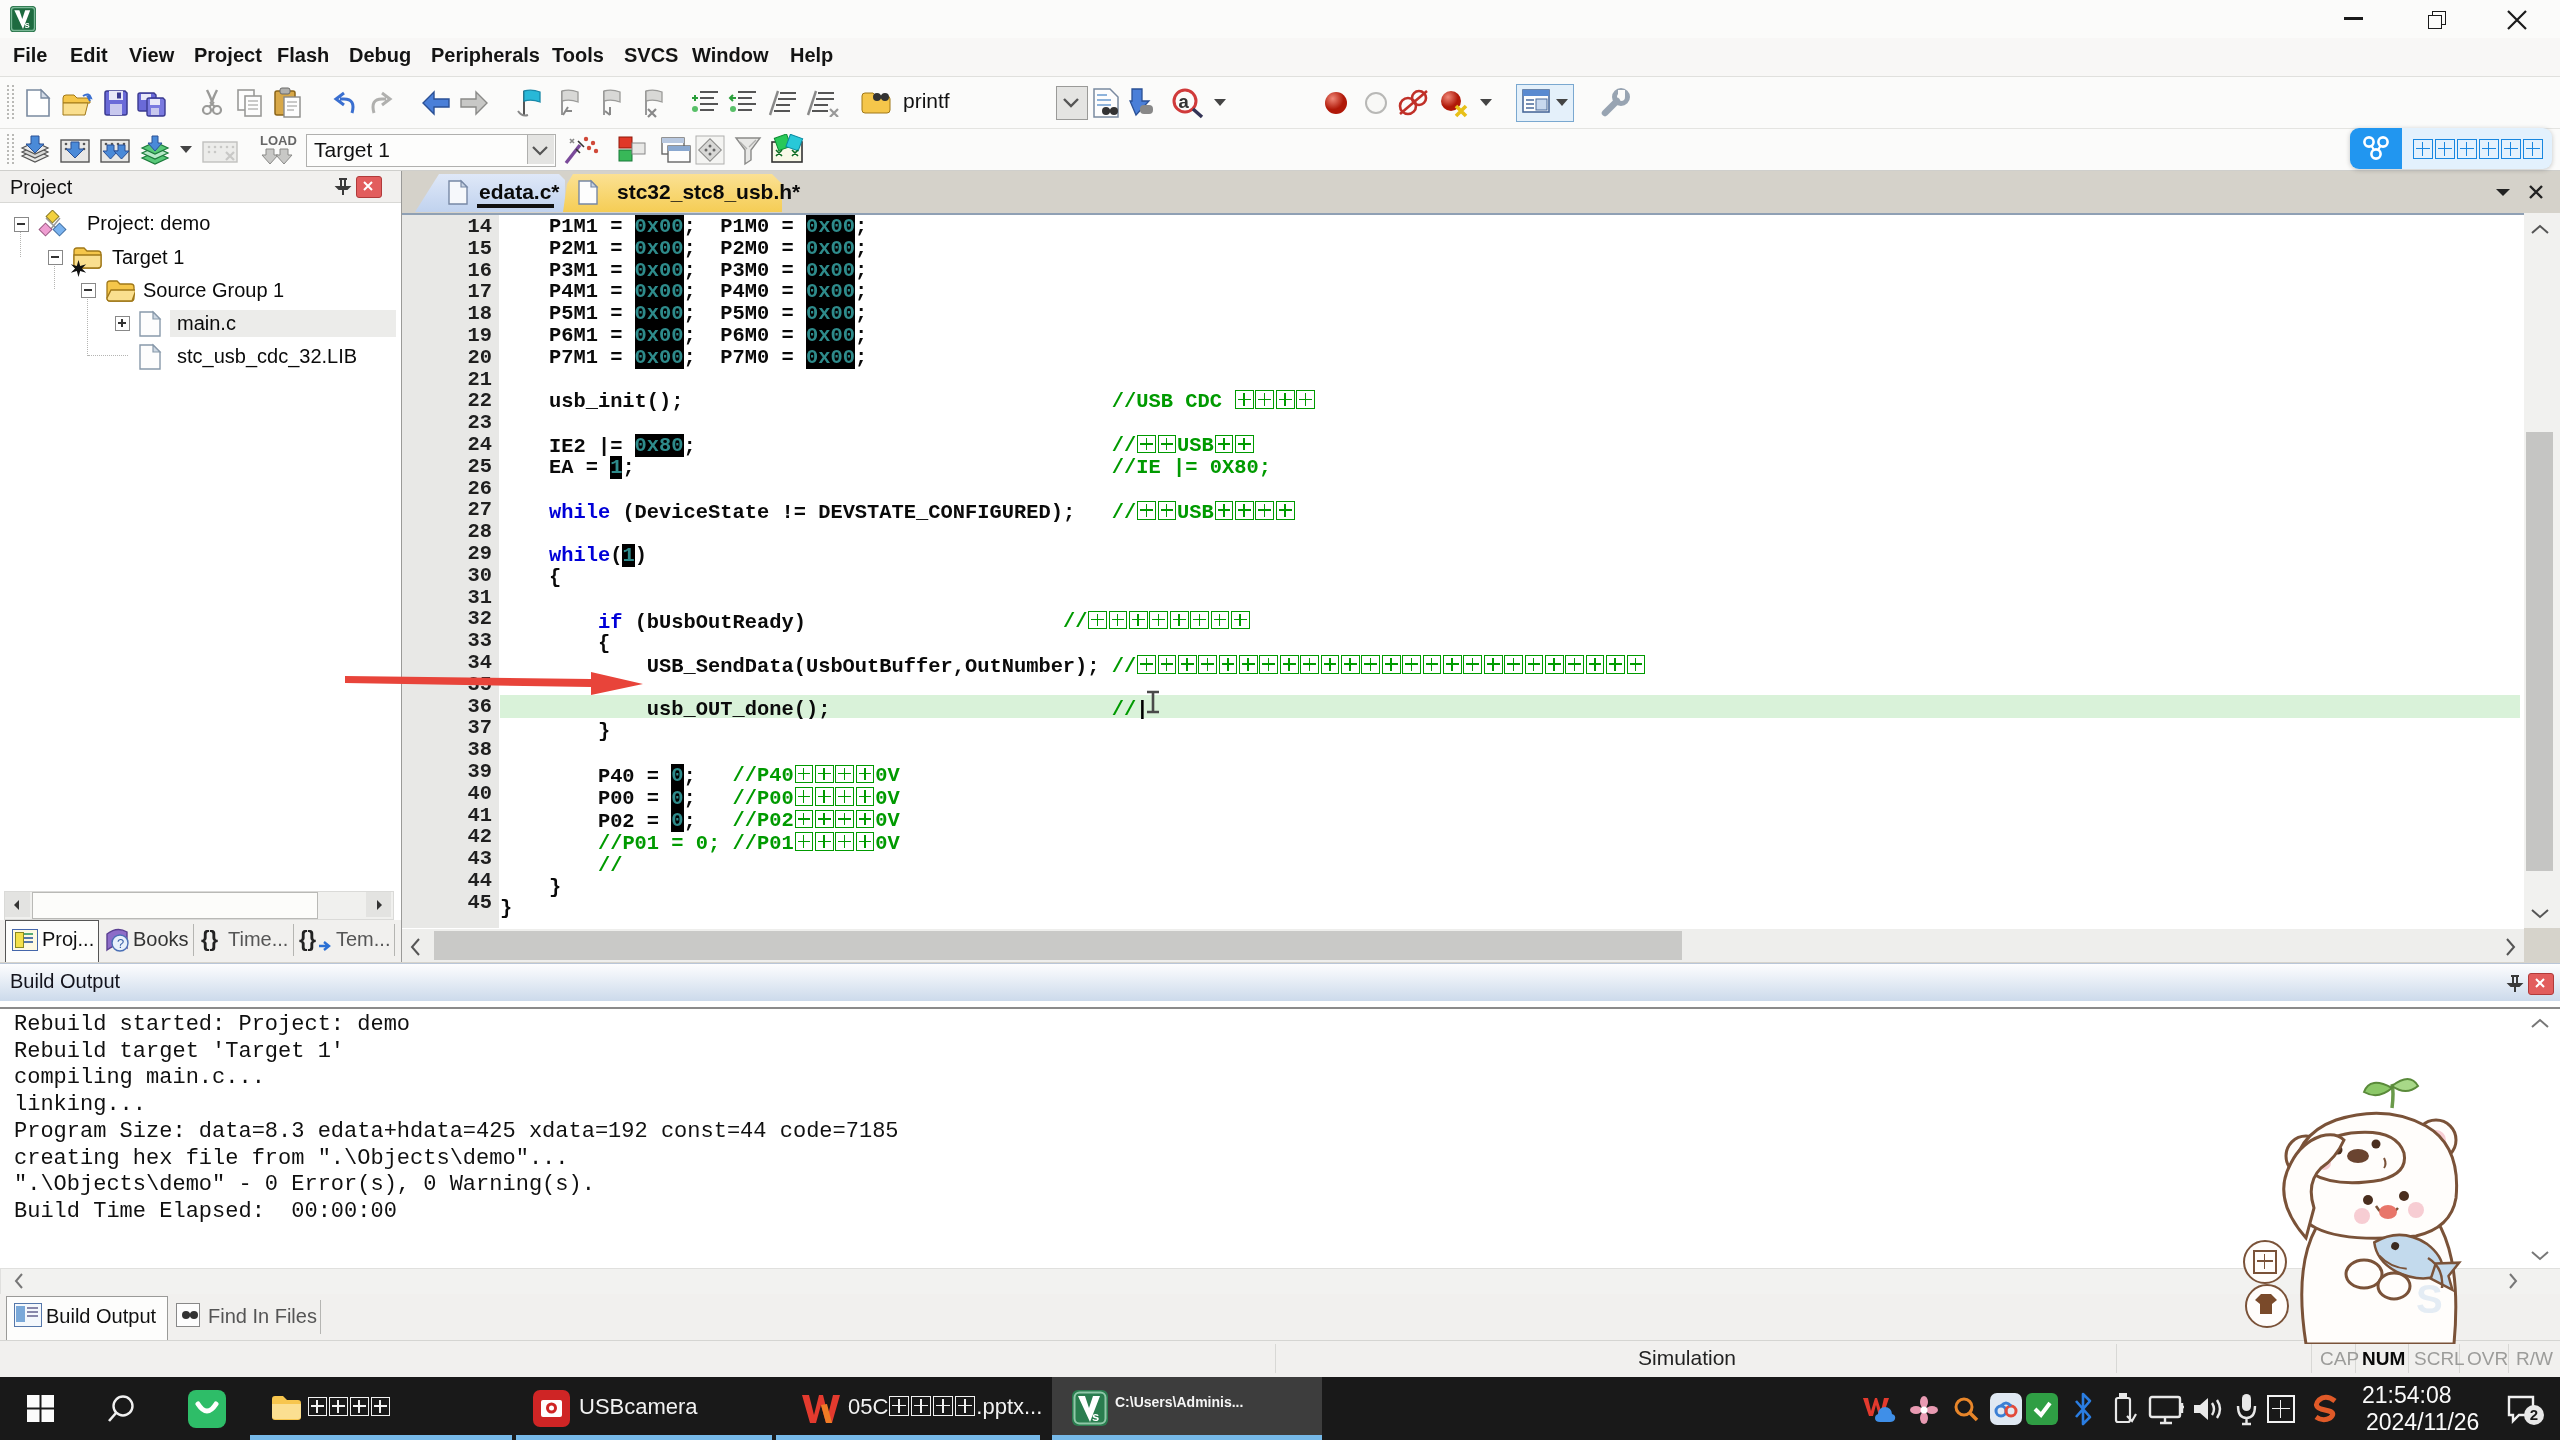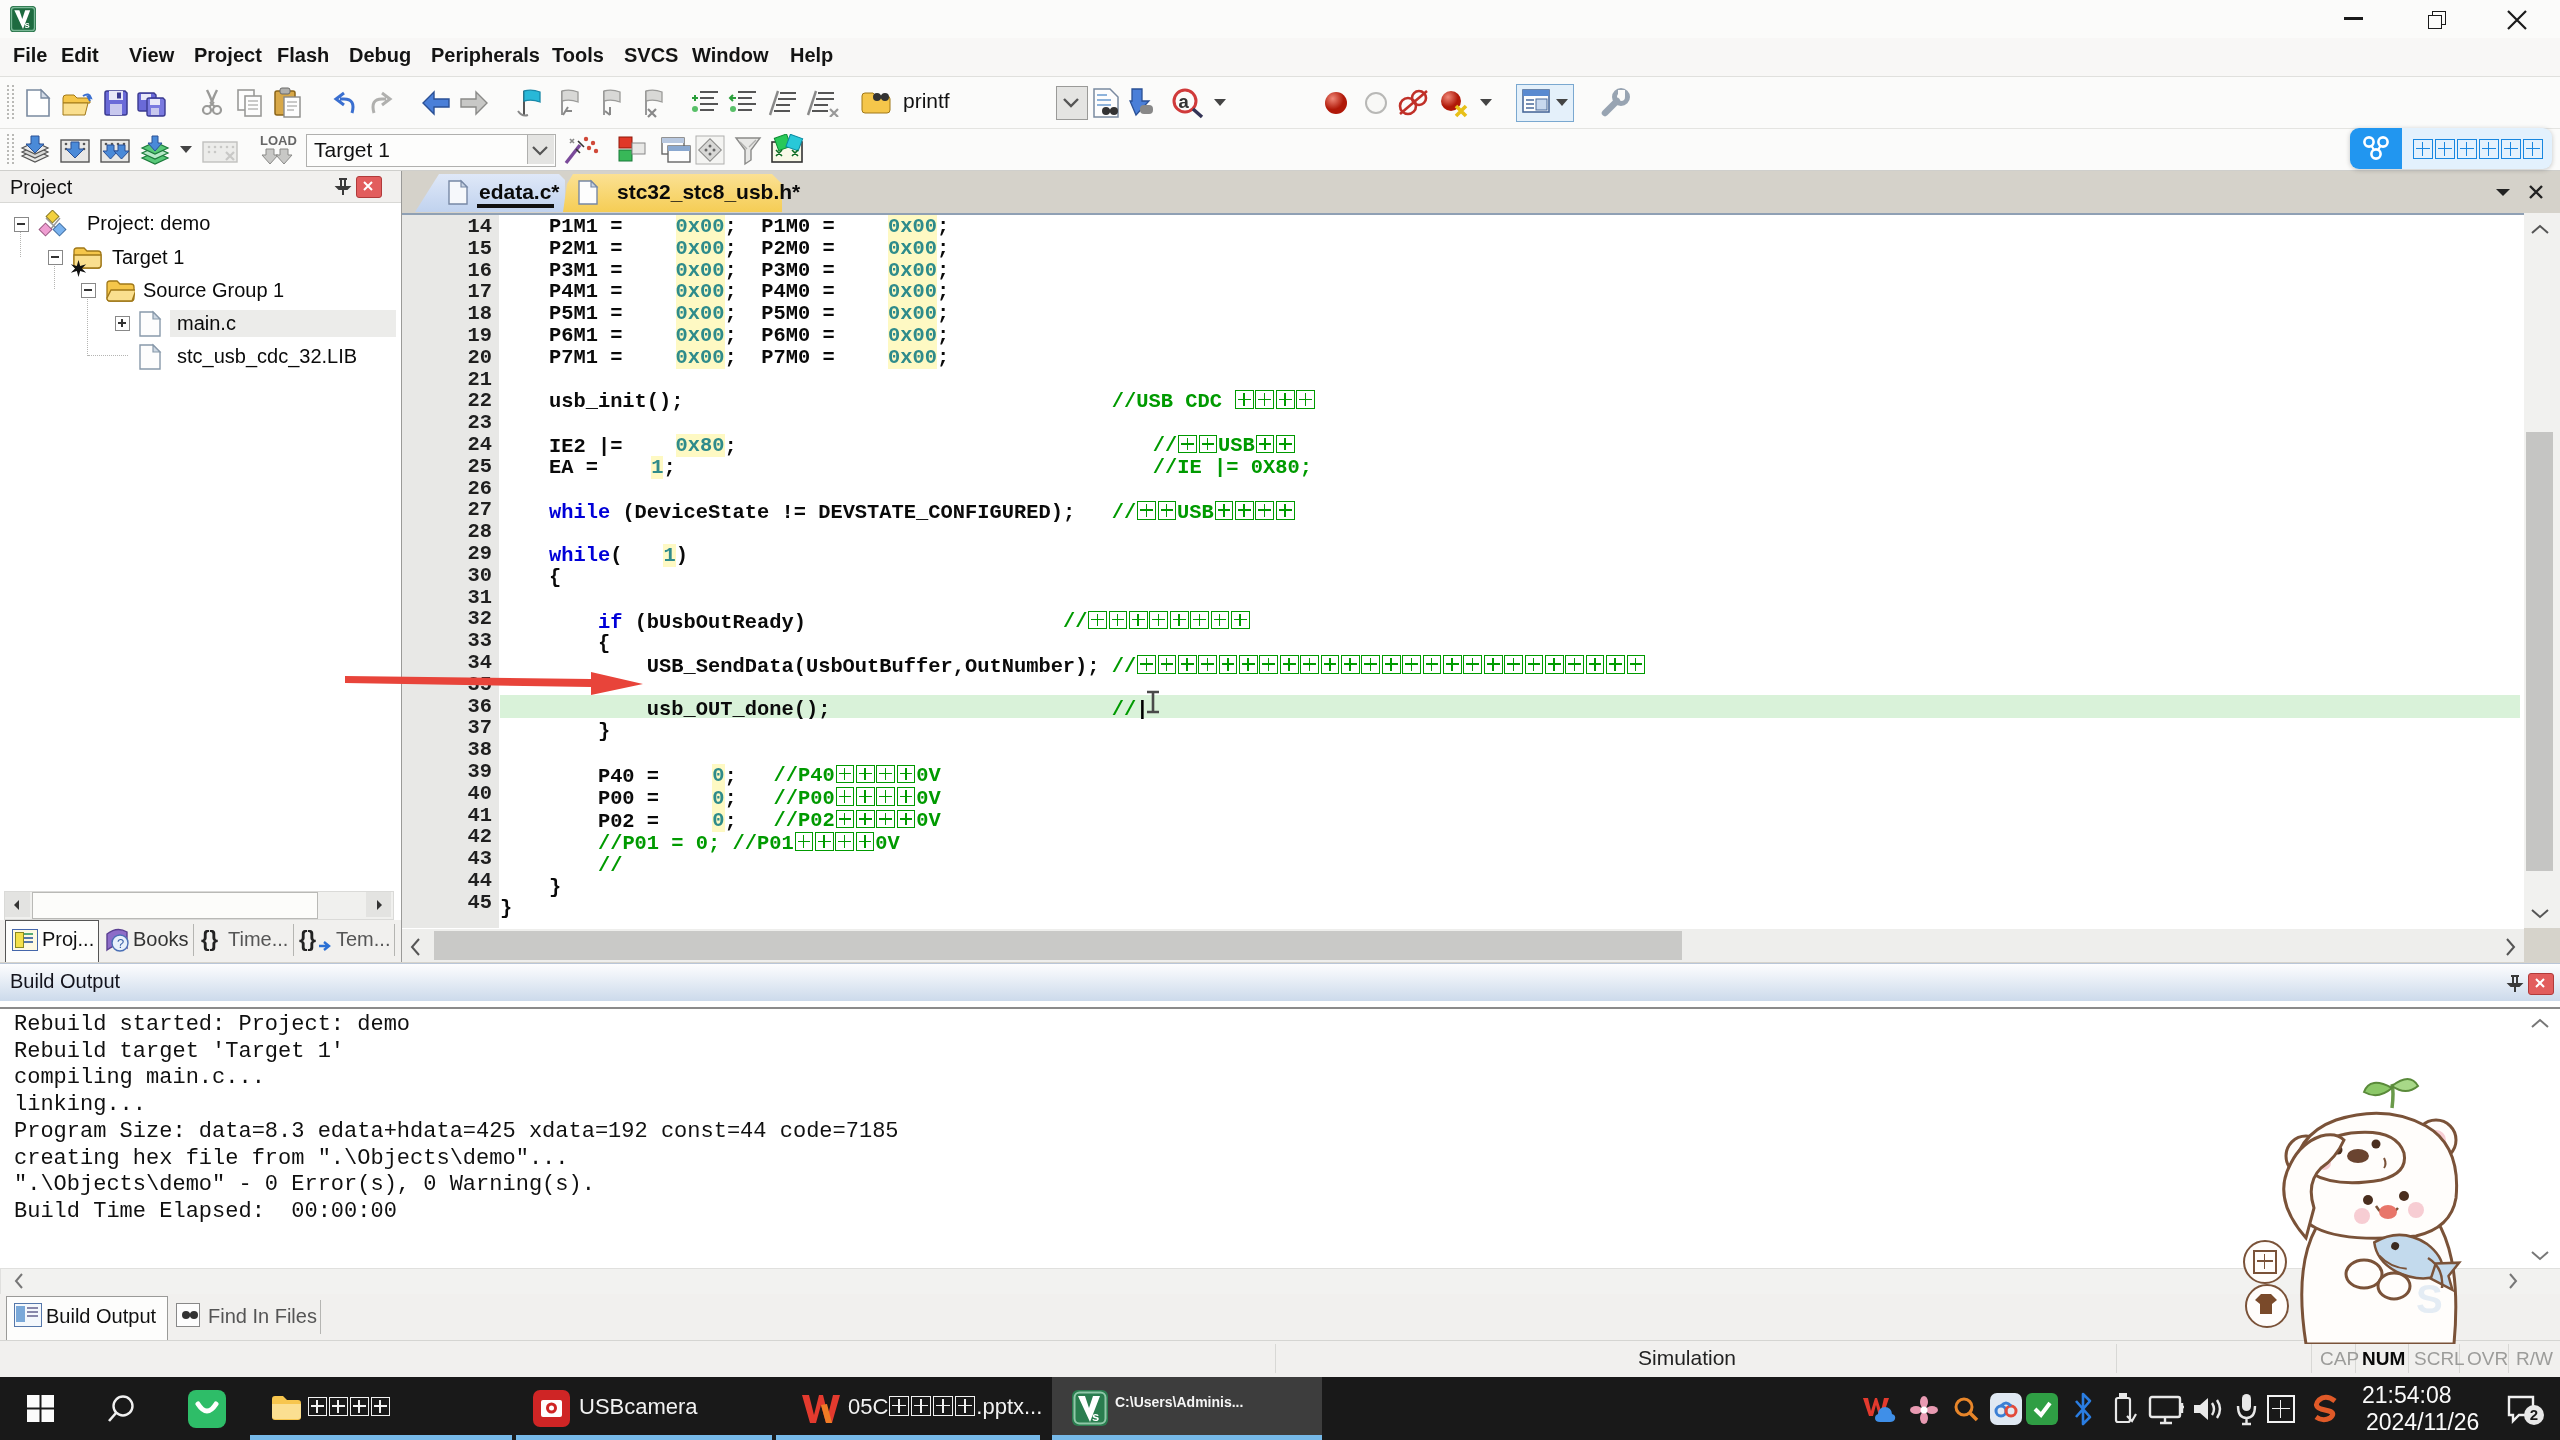--- a/index.html
+++ b/index.html
@@ -5,21 +5,21 @@
   #root{position:relative;width:2560px;height:1440px;overflow:hidden;background:#fff;
         font-family:"Liberation Sans",sans-serif;-webkit-font-smoothing:antialiased;}
   .abs{position:absolute;}
   pre{margin:0;font-family:"Liberation Mono",monospace;}
   
   .cj{display:inline-block;box-sizing:border-box;border:1.6px solid currentColor;position:relative;
       width:0.92em;height:0.92em;vertical-align:-0.1em;margin:0 0.04em;}
   .cj::before{content:"";position:absolute;left:12%;right:12%;top:44%;height:1.5px;background:currentColor;}
   .cj::after{content:"";position:absolute;top:12%;bottom:12%;left:44%;width:1.5px;background:currentColor;}
   .kw{color:#0000d8;}
-  .num{color:#2e8b8b;background:#fef9c3;margin-left:41px;}
+  .num{color:#2e8b8b;background:#000000;}
   .cmt{color:#009a00;}
   .sep1{position:absolute;top:85px;height:32px;width:1px;background:#c9c9c6;}
   .sep2{position:absolute;top:134px;height:30px;width:1px;background:#c9c9c6;}
 </style></head>
 <body>
 <div id="root">
 
 <div class="abs" style="left:0;top:0;width:2560px;height:38px;background:#fbfbfa;border-bottom:1px solid #dcdcd9;"></div>
 <svg class="abs" id="appicon" style="left:10px;top:6px;" width="26" height="26" viewBox="0 0 36 36">
   <rect x="0" y="0" width="36" height="36" rx="5" fill="#1e6b40"></rect>
@@ -31,21 +31,21 @@
 <div class="abs" style="left:2344px;top:17px;width:19px;height:2.5px;background:#1a1a1a;"></div>
 <div class="abs" style="left:2432px;top:11px;width:12px;height:12px;border:1.6px solid #1a1a1a;background:#fbfbfa;"></div>
 <div class="abs" style="left:2428px;top:15px;width:12px;height:12px;border:1.6px solid #1a1a1a;background:#fbfbfa;"></div>
 <svg class="abs" style="left:2506px;top:9px;" width="22" height="22">
       <path d="M2 2 L20 20 M20 2 L2 20" stroke="#1a1a1a" stroke-width="2.2"></path>
     </svg>
 
 <div class="abs" style="left:0;top:38px;width:2560px;height:38px;background:#f8f7f6;border-bottom:1px solid #e0e0dd;"></div>
 <div class="abs" id="menus" style="left:0;top:44px;height:30px;font-size:20px;font-weight:600;color:#141414;">
 <span class="abs" style="left:13px;">File</span>
-      <span class="abs" style="left:61px;">Edit</span>
+      <span class="abs" style="left:70px;">Edit</span>
       <span class="abs" style="left:129px;">View</span>
       <span class="abs" style="left:194px;">Project</span>
       <span class="abs" style="left:277px;">Flash</span>
       <span class="abs" style="left:349px;">Debug</span>
       <span class="abs" style="left:431px;">Peripherals</span>
       <span class="abs" style="left:552px;">Tools</span>
       <span class="abs" style="left:624px;">SVCS</span>
       <span class="abs" style="left:692px;">Window</span>
       <span class="abs" style="left:790px;">Help</span>
 </div>

